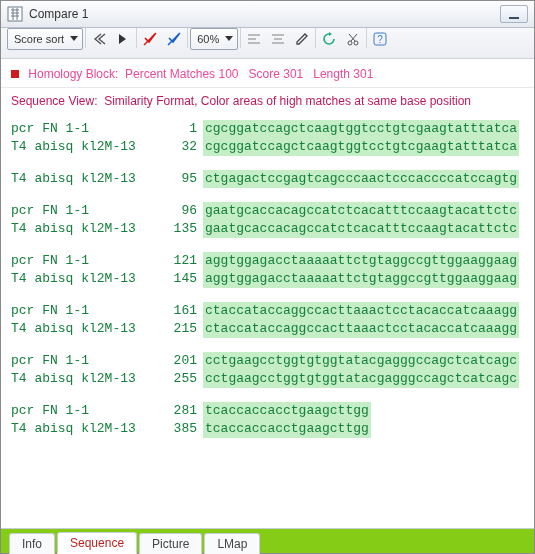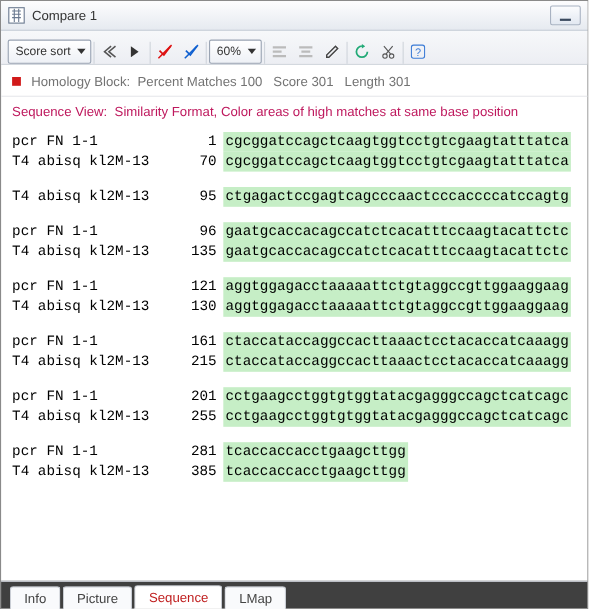--- a/index.html
+++ b/index.html
@@ -2,36 +2,36 @@
 <html><head>
 <meta charset="utf-8">
 <style>
   html,body{margin:0;padding:0;font-family:"Segoe UI",Tahoma,Arial,sans-serif;font-size:12px;color:#333;background:#fff}
   .window{width:535px;height:554px;border:1px solid #8a8a8a;box-sizing:border-box;background:#fff;display:flex;flex-direction:column}
   .titlebar{height:26px;background:linear-gradient(#fdfdfe,#e6eaf0);border-bottom:1px solid #b7c0cc;display:flex;align-items:center;padding:0 6px;color:#333;font-size:12px}
   .titlebar .app-icon{width:16px;height:16px;margin-right:6px;display:flex;align-items:center;justify-content:center}
   .titlebar .spacer{flex:1}
   .titlebar .min{width:26px;height:16px;border:1px solid #a8b2c2;border-radius:2px;background:linear-gradient(#fbfcfe,#e2e8f1);display:flex;align-items:flex-end;justify-content:center}
   .titlebar .min span{display:block;width:10px;height:2px;background:#3a4a5f;margin-bottom:3px}
-  .toolbar{height:30px;background:linear-gradient(#f7f8fa,#eceef3);border-bottom:1px solid #cfd4db;display:flex;align-items:flex-end;padding:0 6px;gap:2px}
+  .toolbar{height:30px;background:linear-gradient(#f7f8fa,#eceef3);border-bottom:1px solid #cfd4db;display:flex;align-items:flex-start;padding:0 6px;gap:2px}
   .dropdown{display:inline-flex;align-items:center;border:1px solid #9aa4b3;border-radius:2px;background:linear-gradient(#fff,#eef1f6);height:20px;padding:0 4px 0 6px;font-size:11px;color:#333}
   .dropdown .dd-arrow{margin-left:6px}
   .vr{width:1px;height:20px;background:#cfd4db}
   .tbtn{width:22px;height:22px;display:flex;align-items:center;justify-content:center;border-radius:2px}
   svg{display:block}
-  .info-strip{padding:8px 10px 6px 10px;font-size:12px;color:#737373}
+  .info-strip{padding:8px 10px 6px 10px;font-size:12px;color:#ec4899}
   .info-strip .sq{display:inline-block;width:8px;height:8px;background:#d11a1a;margin-right:6px;vertical-align:baseline}
   .sv-head{padding:6px 10px 8px 10px;font-size:12px;color:#be185d;border-top:1px solid #e6e8ec}
-  .seq-area{flex:1;overflow:auto;padding:4px 2px 6px 2px;font-family:"Courier New",monospace;font-size:13px;line-height:18px;color:#000000}
+  .seq-area{flex:1;overflow:auto;padding:4px 2px 6px 2px;font-family:"Courier New",monospace;font-size:13px;line-height:18px;color:#15803d}
   .block{margin-bottom:14px}
   .row{white-space:pre}
   .lbl{display:inline-block;width:140px;padding-left:8px}
   .pos{display:inline-block;width:46px;text-align:right;margin-right:6px}
   .seq{display:inline-block;background:#c6eec6;padding:0 2px}
-  .tabs{height:24px;border-top:1px solid #c9cdd4;background:#404040;display:flex;align-items:flex-end;padding-left:8px;font-size:12px}
+  .tabs{height:24px;border-top:1px solid #c9cdd4;background:#84cc16;display:flex;align-items:flex-end;padding-left:8px;font-size:12px}
   .tab{padding:3px 12px;border:1px solid #c9cdd4;border-bottom:none;background:#f9fafc;margin-right:2px;border-radius:3px 3px 0 0;color:#444;position:relative;top:1px}
   .tab.active{background:#fff;color:#c02020;border-bottom:1px solid #fff}
 </style>
 </head>
 <body>
 
 <div class="window">
 
   <div class="titlebar">
     <span class="app-icon">
@@ -150,47 +150,47 @@
   </div>
 
   <div class="sv-head">
     <span>Sequence View:</span>
     &nbsp;<span>Similarity Format, Color areas of high matches at same base position</span>
   </div>
 
   <div class="seq-area" id="seq-area">
       <div class="block">
         <div class="row"><span class="lbl">pcr FN 1-1</span><span class="pos">1</span><span class="seq">cgcggatccagctcaagtggtcctgtcgaagtatttatca</span></div>
-        <div class="row"><span class="lbl">T4 abisq kl2M-13</span><span class="pos">70</span><span class="seq">cgcggatccagctcaagtggtcctgtcgaagtatttatca</span></div>
+        <div class="row"><span class="lbl">T4 abisq kl2M-13</span><span class="pos">32</span><span class="seq">cgcggatccagctcaagtggtcctgtcgaagtatttatca</span></div>
       </div>
       <div class="block">
         <div class="row"><span class="lbl">T4 abisq kl2M-13</span><span class="pos">95</span><span class="seq">ctgagactccgagtcagcccaactcccaccccatccagtg</span></div>
       </div>
       <div class="block">
         <div class="row"><span class="lbl">pcr FN 1-1</span><span class="pos">96</span><span class="seq">gaatgcaccacagccatctcacatttccaagtacattctc</span></div>
         <div class="row"><span class="lbl">T4 abisq kl2M-13</span><span class="pos">135</span><span class="seq">gaatgcaccacagccatctcacatttccaagtacattctc</span></div>
       </div>
       <div class="block">
         <div class="row"><span class="lbl">pcr FN 1-1</span><span class="pos">121</span><span class="seq">aggtggagacctaaaaattctgtaggccgttggaaggaag</span></div>
-        <div class="row"><span class="lbl">T4 abisq kl2M-13</span><span class="pos">130</span><span class="seq">aggtggagacctaaaaattctgtaggccgttggaaggaag</span></div>
+        <div class="row"><span class="lbl">T4 abisq kl2M-13</span><span class="pos">145</span><span class="seq">aggtggagacctaaaaattctgtaggccgttggaaggaag</span></div>
       </div>
       <div class="block">
         <div class="row"><span class="lbl">pcr FN 1-1</span><span class="pos">161</span><span class="seq">ctaccataccaggccacttaaactcctacaccatcaaagg</span></div>
         <div class="row"><span class="lbl">T4 abisq kl2M-13</span><span class="pos">215</span><span class="seq">ctaccataccaggccacttaaactcctacaccatcaaagg</span></div>
       </div>
       <div class="block">
         <div class="row"><span class="lbl">pcr FN 1-1</span><span class="pos">201</span><span class="seq">cctgaagcctggtgtggtatacgagggccagctcatcagc</span></div>
         <div class="row"><span class="lbl">T4 abisq kl2M-13</span><span class="pos">255</span><span class="seq">cctgaagcctggtgtggtatacgagggccagctcatcagc</span></div>
       </div>
       <div class="block">
         <div class="row"><span class="lbl">pcr FN 1-1</span><span class="pos">281</span><span class="seq">tcaccaccacctgaagcttgg</span></div>
         <div class="row"><span class="lbl">T4 abisq kl2M-13</span><span class="pos">385</span><span class="seq">tcaccaccacctgaagcttgg</span></div>
       </div>
     </div>
 
   <div class="tabs">
     <div class="tab">Info</div>
+    <div class="tab active">Sequence</div>
     <div class="tab">Picture</div>
-    <div class="tab active">Sequence</div>
     <div class="tab">LMap</div>
   </div>
 
 </div>
 
 </body></html>

